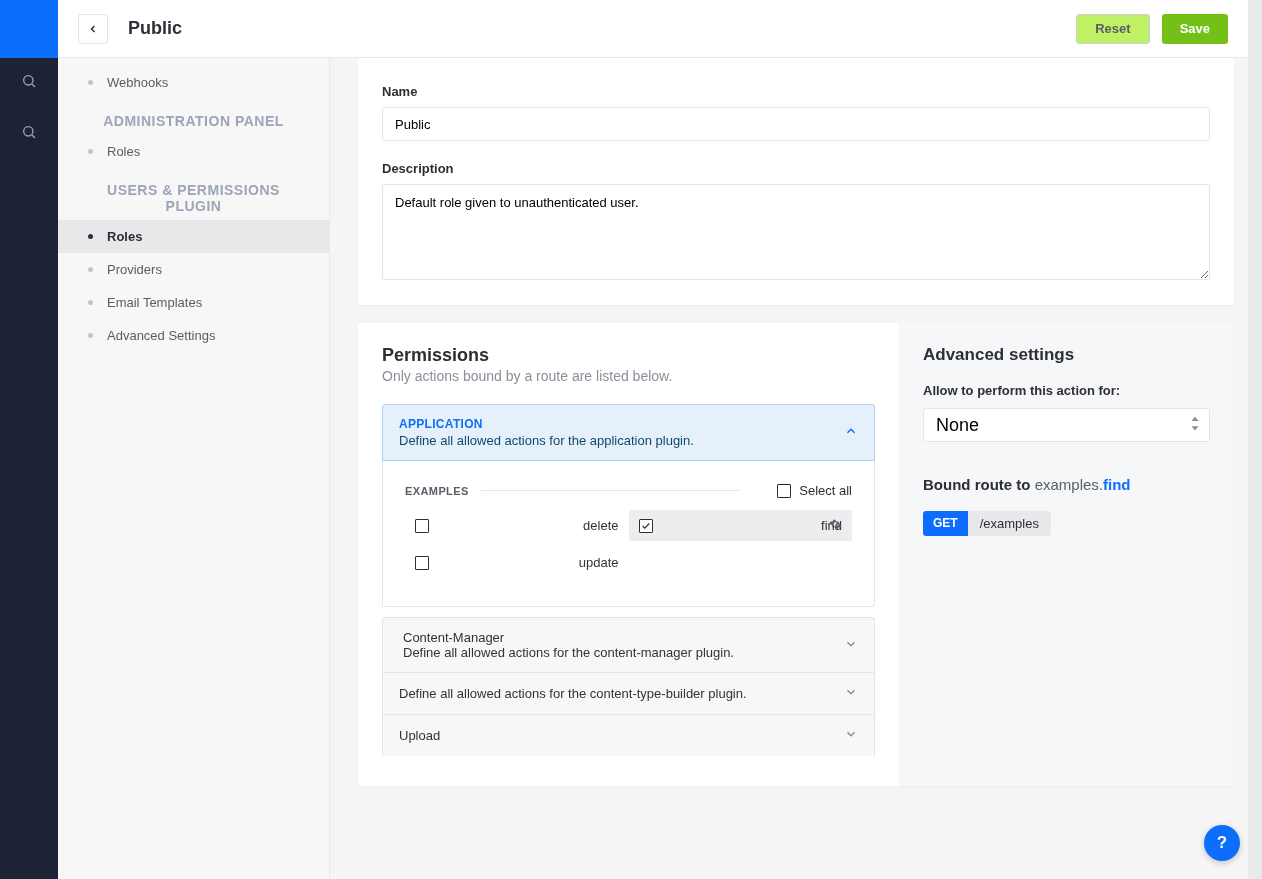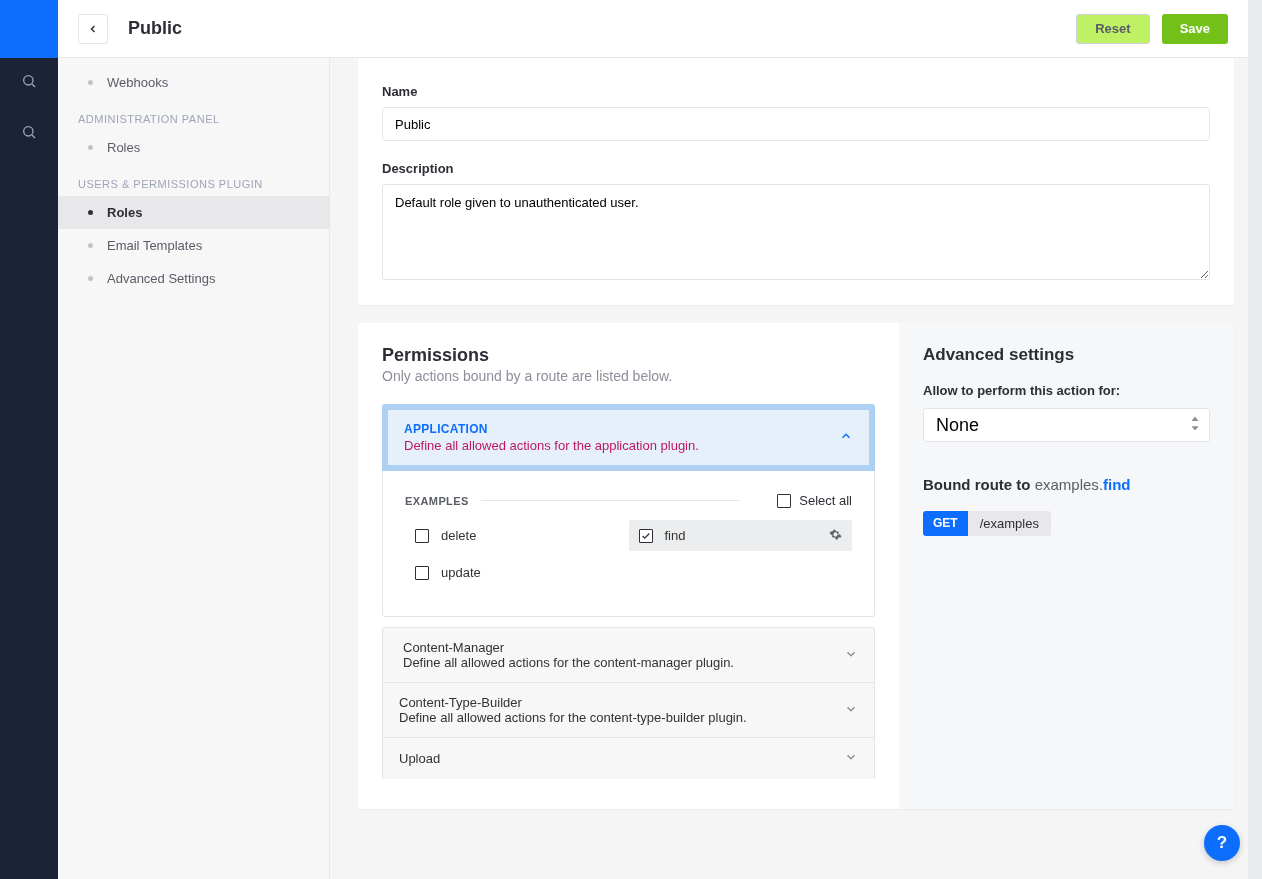--- a/index.html
+++ b/index.html
@@ -8,21 +8,21 @@
 
 
 .rail { width: 58px; background: #1c2337; display: flex; flex-direction: column; align-items: center; }
 .rail-logo { width: 58px; height: 58px; background: #0d6efd; }
 .rail-icon { width: 58px; height: 45px; display: flex; align-items: center; justify-content: center; color: #9ea5b8; cursor: pointer; }
 .rail-icon svg { width: 16px; height: 16px; }
 
 
 .sidebar { width: 272px; background: #f7f7f8; border-right: 1px solid #e8e8ea; display: flex; flex-direction: column; }
 .sidebar-content { padding: 8px 0; }
-.side-section { padding: 14px 20px 6px; font-size: 11px; font-weight: 400; letter-spacing: 0.5px; color: #9ea5b8; text-transform: uppercase; }
+.side-section { padding: 14px 20px 6px; font-size: 14px; font-weight: 700; letter-spacing: 0.5px; color: #9ea5b8; text-transform: uppercase; text-align: center; }
 .side-item { display: flex; align-items: center; padding: 9px 20px 9px 30px; color: #5a5d66; cursor: pointer; font-size: 13px; }
 .side-item.active { background: #e8e8ea; color: #2d2f36; font-weight: 700; }
 .side-item .bullet { width: 5px; height: 5px; border-radius: 50%; background: #c0c4cc; margin-right: 14px; }
 .side-item.active .bullet { background: #2d2f36; }
 
 
 .topbar { height: 58px; background: #fff; border-bottom: 1px solid #e8e8ea; display: flex; align-items: center; padding: 0 20px; position: absolute; left: 58px; right: 14px; top: 0; z-index: 5; }
 .back-btn { width: 30px; height: 30px; border: 1px solid #e3e5ea; border-radius: 3px; background: #fff; display: flex; align-items: center; justify-content: center; cursor: pointer; color: #333; margin-right: 20px; }
 .back-btn svg { width: 12px; height: 12px; }
 .page-title { font-size: 18px; font-weight: 700; color: #2d2f36; flex: 1; }
@@ -41,44 +41,44 @@
 .form-row { margin-bottom: 20px; }
 
 
 .perm-card { display: flex; background: #fff; border-radius: 3px; box-shadow: 0 1px 2px rgba(0,0,0,0.04); }
 .perm-left { flex: 1; padding: 22px 24px 30px; }
 .perm-right { width: 335px; padding: 22px 24px; background: #f6f7f8; border-top-right-radius: 3px; border-bottom-right-radius: 3px; }
 
 .perm-title { font-size: 18px; font-weight: 700; color: #2d2f36; }
 .perm-sub { color: #8a8f99; font-size: 14px; margin-top: 2px; margin-bottom: 20px; }
 
-.plugin-header { border: 6px solid #0369a1; border-radius: 3px 3px 0 0; padding: 12px 16px; display: flex; align-items: center; justify-content: space-between; cursor: pointer; }
+.plugin-header { border: 1px solid #0369a1; border-radius: 3px 3px 0 0; padding: 12px 16px; display: flex; align-items: center; justify-content: space-between; cursor: pointer; }
 .plugin-header.expanded { background: #e6f0fb; border-color: #aed0f2; }
 .plugin-header .ph-text .ph-name { font-weight: 700; font-size: 12px; letter-spacing: 0.3px; text-transform: uppercase; color: #8a8f99; }
 .plugin-header.expanded .ph-text .ph-name { color: #0d6efd; }
 .plugin-header .ph-text .ph-desc { font-size: 13px; color: #8a8f99; margin-top: 2px; }
-.plugin-header.expanded .ph-text .ph-desc { color: #be185d; }
+.plugin-header.expanded .ph-text .ph-desc { color: #0c4a6e; }
 .chev { color: #0d6efd; }
 .chev.gray { color: #8a8f99; }
 .chev svg { width: 14px; height: 14px; }
 
 .plugin-body { border: 1px solid #e3e5ea; border-top: none; padding: 22px 22px 28px; border-radius: 0 0 3px 3px; margin-bottom: 10px; }
 .plugin-collapsed-group { margin-bottom: 0; }
 .plugin-collapsed { border: 1px solid #e3e5ea; border-bottom: none; padding: 12px 16px; display: flex; align-items: center; justify-content: space-between; background: #f7f7f8; cursor: pointer; }
 .plugin-collapsed:first-child { border-top-left-radius: 3px; border-top-right-radius: 3px; padding-left: 20px; }
 
 .collection-row { display: flex; align-items: center; margin-bottom: 12px; }
 .collection-label { font-weight: 700; font-size: 11px; letter-spacing: 0.4px; color: #5a5d66; text-transform: uppercase; margin-right: 12px; }
 .collection-line { flex: 1; height: 1px; background: #e3e5ea; }
 .selectall { display: flex; align-items: center; gap: 8px; margin-left: 12px; color: #2d2f36; font-size: 13px; padding-left: 26px; }
 .chk { width: 14px; height: 14px; border: 1.5px solid #2d2f36; border-radius: 1px; display: inline-flex; align-items: center; justify-content: center; cursor: pointer; background: #fff; flex-shrink: 0; }
 .chk.checked svg { width: 10px; height: 10px; }
 
 .actions-grid { display: grid; grid-template-columns: 1fr 1fr; gap: 6px 0; margin-top: 6px; }
-.action-cell { display: flex; align-items: center; padding: 8px 10px; gap: 12px; border-radius: 2px; position: relative; }
+.action-cell { display: flex; align-items: center; padding: 8px 10px; gap: 12px; border-radius: 2px; position: relative; justify-content: space-between; }
 .action-cell.sel { background: #ecedef; }
 .action-cell .gear { position: absolute; right: 10px; color: #5a5d66; }
 .action-cell .gear svg { width: 13px; height: 13px; }
 
 
 .adv-title { font-size: 17px; font-weight: 700; color: #2d2f36; margin-bottom: 18px; }
 .adv-label { font-weight: 600; color: #2d2f36; font-size: 13px; margin-bottom: 10px; }
 .select-wrap { position: relative; }
 .select { width: 100%; height: 34px; border: 1px solid #e3e5ea; border-radius: 3px; padding: 0 12px; font-size: 18px; background: #fff; appearance: none; cursor: pointer; }
 .select-chev { position: absolute; right: 10px; top: 50%; transform: translateY(-50%); pointer-events: none; color: #8a8f99; }
@@ -128,20 +128,24 @@
         </div>
         <div class="side-section">Administration Panel</div>
         <div class="side-item">
           <span class="bullet"></span>
           <span>Roles</span>
         </div>
         <div class="side-section">Users &amp; Permissions Plugin</div>
         <div class="side-item active">
           <span class="bullet"></span>
           <span>Roles</span>
+        </div>
+        <div class="side-item">
+          <span class="bullet"></span>
+          <span>Providers</span>
         </div>
         <div class="side-item">
           <span class="bullet"></span>
           <span>Email Templates</span>
         </div>
         <div class="side-item">
           <span class="bullet"></span>
           <span>Advanced Settings</span>
         </div>
       </div>
@@ -225,21 +229,20 @@
                 <div class="ph-text">
                   <div class="ph-name">Content-Manager</div>
                   <div class="ph-desc">Define all allowed actions for the content-manager plugin.</div>
                 </div>
                 <div class="chev gray"><svg viewBox="0 0 24 24" fill="none" stroke="currentColor" stroke-width="2.5">
                     <polyline points="6 9 12 15 18 9"></polyline>
                   </svg></div>
               </div>
               <div class="plugin-collapsed">
                 <div class="ph-text">
-                  <div class="ph-name">Content-Type-Builder</div>
                   <div class="ph-desc">Define all allowed actions for the content-type-builder plugin.</div>
                 </div>
                 <div class="chev gray"><svg viewBox="0 0 24 24" fill="none" stroke="currentColor" stroke-width="2.5">
                     <polyline points="6 9 12 15 18 9"></polyline>
                   </svg></div>
               </div>
               <div class="plugin-collapsed">
                 <div class="ph-text">
                   <div class="ph-name">Upload</div>
                 </div>

